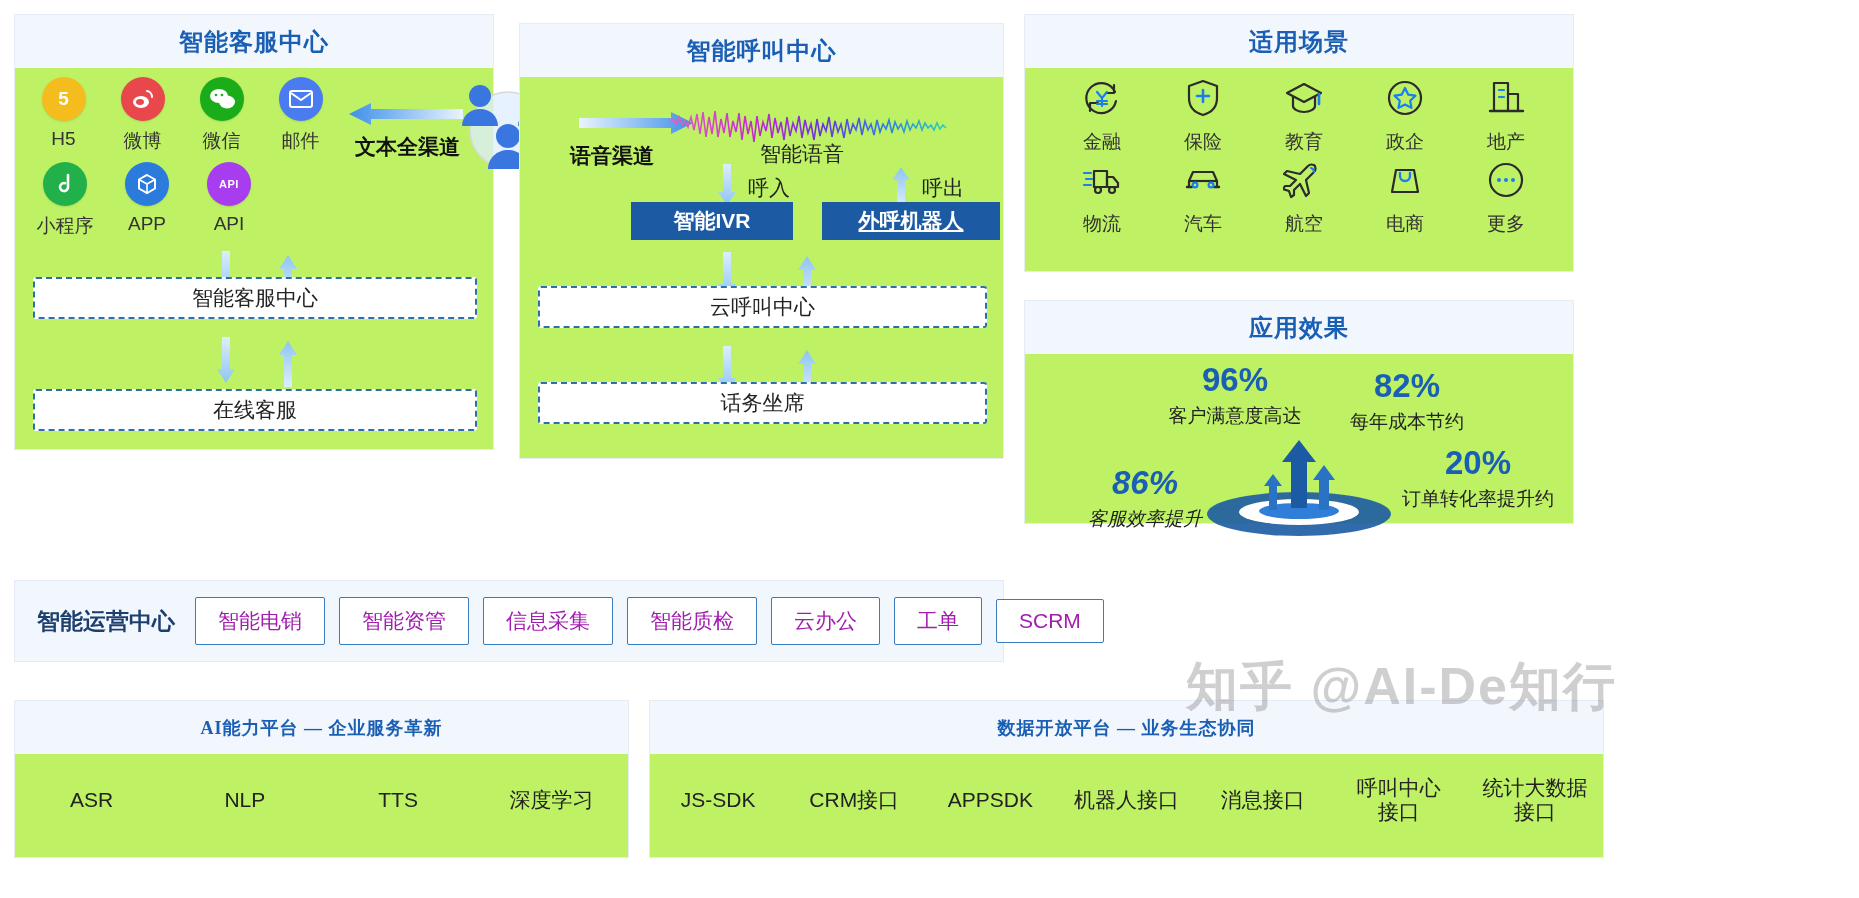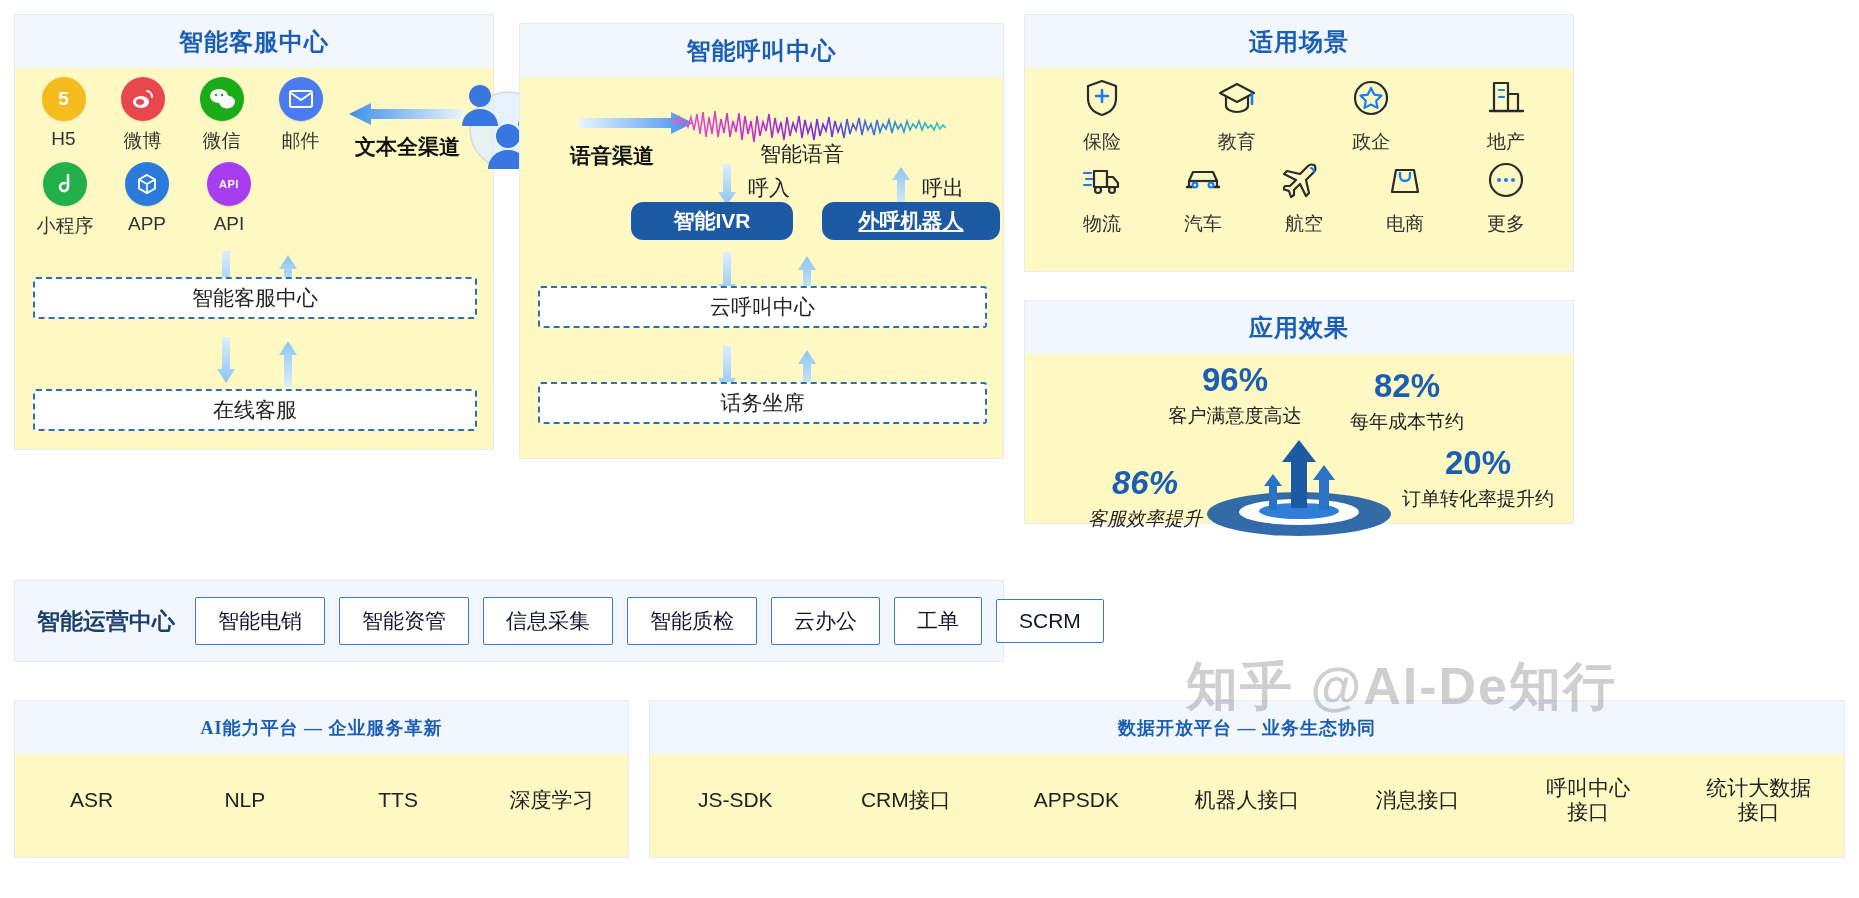--- a/index.html
+++ b/index.html
@@ -2,21 +2,21 @@
 <html><head>
 <meta charset="utf-8">
 <style>
   html,body{margin:0;padding:0;}
   body{
     width:1859px;height:898px;background:#ffffff;
     font-family:"Liberation Sans","DejaVu Sans",sans-serif;
     color:#222;overflow:hidden;position:relative;
   }
   .stage{position:relative;width:1859px;height:898px;}
-  .panel{position:absolute;background:#fef9c3;border:1px solid #e6ecf3;box-sizing:border-box;}
+  .panel{position:absolute;background:#bef264;border:1px solid #e6ecf3;box-sizing:border-box;}
   .panel-head{
     background:#f2f6fd;height:53px;display:flex;align-items:center;justify-content:center;
   }
   .panel-title{
     color:#1a5fb4;font-size:24px;font-weight:bold;letter-spacing:1px;
   }
   .panel-title.small{font-size:18px;font-family:Liberation Serif, serif;}
   
   .chan-grid{position:absolute;left:22px;top:62px;width:290px;}
   .chan-row{display:flex;gap:26px;margin-bottom:8px;}
@@ -30,41 +30,41 @@
   .flow-label{font-size:21px;font-weight:bold;color:#111;white-space:nowrap;}
   
   .dbox{
     position:absolute;border:2px dashed #2a6fb0;border-radius:3px;
     display:flex;align-items:center;justify-content:center;
     font-size:21px;color:#222;background:#fff;box-sizing:border-box;
   }
   
   .bbox{
     position:absolute;background:#1c5ba3;color:#fff;font-weight:bold;font-size:21px;
-    display:flex;align-items:center;justify-content:center;border-radius:12px;
+    display:flex;align-items:center;justify-content:center;border-radius:0;
   }
   
   .varrow{position:absolute;width:22px;height:50px;}
   
   .scene-grid{position:absolute;left:28px;top:62px;right:18px;}
   .scene-row{display:flex;justify-content:space-between;margin-bottom:4px;}
   .scene{width:98px;display:flex;flex-direction:column;align-items:center;}
   .scene .cap{margin-top:6px;font-size:19px;color:#333;}
   
   .eff{position:absolute;text-align:center;}
   .eff .num{color:#1a5fb4;font-size:33px;font-weight:bold;line-height:1;}
   .eff .lab{margin-top:7px;font-size:19px;color:#222;white-space:nowrap;}
   
   .opsbar{
     position:absolute;background:#f2f6fd;border:1px solid #e3eaf5;box-sizing:border-box;
     display:flex;align-items:center;padding-left:22px;gap:14px;
   }
   .ops-title{font-size:23px;font-weight:bold;color:#1c3f6e;white-space:nowrap;margin-right:6px;}
   .ops-item{
-    border:1px solid #3b7bbf;background:#fff;color:#0f172a;font-size:21px;
+    border:1px solid #3b7bbf;background:#fff;color:#a21caf;font-size:21px;
     padding:9px 22px;border-radius:2px;white-space:nowrap;
   }
   
   .plat-items{display:flex;align-items:center;height:92px;}
   .plat-item{flex:1;text-align:center;font-size:21px;color:#222;line-height:1.15;}
   
   .wm{
     position:absolute;left:1186px;top:652px;font-size:52px;font-weight:bold;
     color:rgba(130,130,130,.38);white-space:nowrap;pointer-events:none;
     letter-spacing:2px;
@@ -293,20 +293,29 @@
 
   <div class="panel" style="left:1024px;top:14px;width:550px;height:258px;">
     <div class="panel-head">
       <span class="panel-title">适用场景</span>
     </div>
     <div class="scene-grid">
       <div class="scene-row">
         <div class="scene">
           <span>
             <svg width="42" height="42" viewBox="0 0 42 42" fill="none">
+              <path d="M34 15a15 15 0 1 0 1 9" stroke="#2b2b2b" stroke-width="2.2" stroke-linecap="round"></path>
+              <path d="M33 8v8h-8M9 34v-8h8" stroke="#2b2b2b" stroke-width="2.2" stroke-linecap="round" stroke-linejoin="round"></path>
+              <path d="M16 15l5 6 5-6M21 21v8M16 24h10M16 27h10" stroke="#1a7ef0" stroke-width="2.2" stroke-linecap="round"></path>
+            </svg></span>
+          <span class="cap">金融</span>
+        </div>
+        <div class="scene">
+          <span>
+            <svg width="42" height="42" viewBox="0 0 42 42" fill="none">
               <path d="M21 4l14 5v12c0 10-7 15-14 17-7-2-14-7-14-17V9z" stroke="#2b2b2b" stroke-width="2.2" stroke-linejoin="round"></path>
               <path d="M21 13v12M15 19h12" stroke="#1a7ef0" stroke-width="2.6" stroke-linecap="round"></path>
             </svg></span>
           <span class="cap">保险</span>
         </div>
         <div class="scene">
           <span>
             <svg width="42" height="42" viewBox="0 0 42 42" fill="none">
               <path d="M21 7L4 16l17 9 17-9z" stroke="#2b2b2b" stroke-width="2.2" stroke-linejoin="round"></path>
               <path d="M10 20v9c0 3 5 6 11 6s11-3 11-6v-9" stroke="#2b2b2b" stroke-width="2.2" stroke-linejoin="round"></path>
@@ -436,21 +445,21 @@
       <span class="panel-title small">AI能力平台 — 企业服务革新</span>
     </div>
     <div class="plat-items">
       <div class="plat-item">ASR</div>
       <div class="plat-item">NLP</div>
       <div class="plat-item">TTS</div>
       <div class="plat-item">深度学习</div>
     </div>
   </div>
 
-  <div class="panel" style="left:649px;top:700px;width:1196px;height:158px;">
+  <div class="panel" style="left:649px;top:700px;width:955px;height:158px;">
     <div class="panel-head">
       <span class="panel-title small">数据开放平台 — 业务生态协同</span>
     </div>
     <div class="plat-items">
       <div class="plat-item">JS-SDK</div>
       <div class="plat-item">CRM接口</div>
       <div class="plat-item">APPSDK</div>
       <div class="plat-item">机器人接口</div>
       <div class="plat-item">消息接口</div>
       <div class="plat-item" style="white-space:pre-line;">呼叫中心

